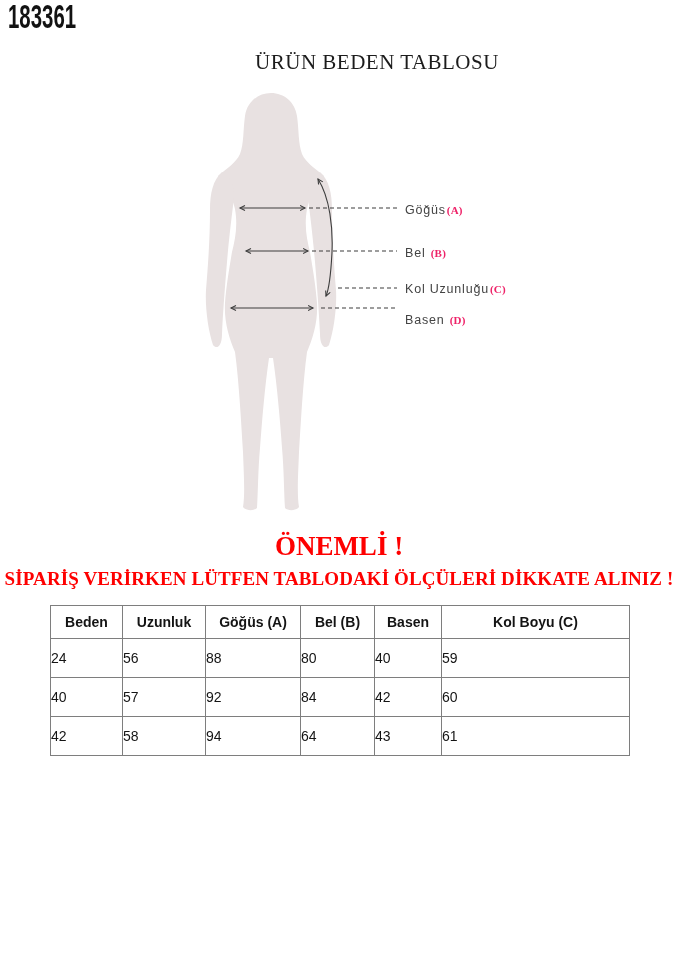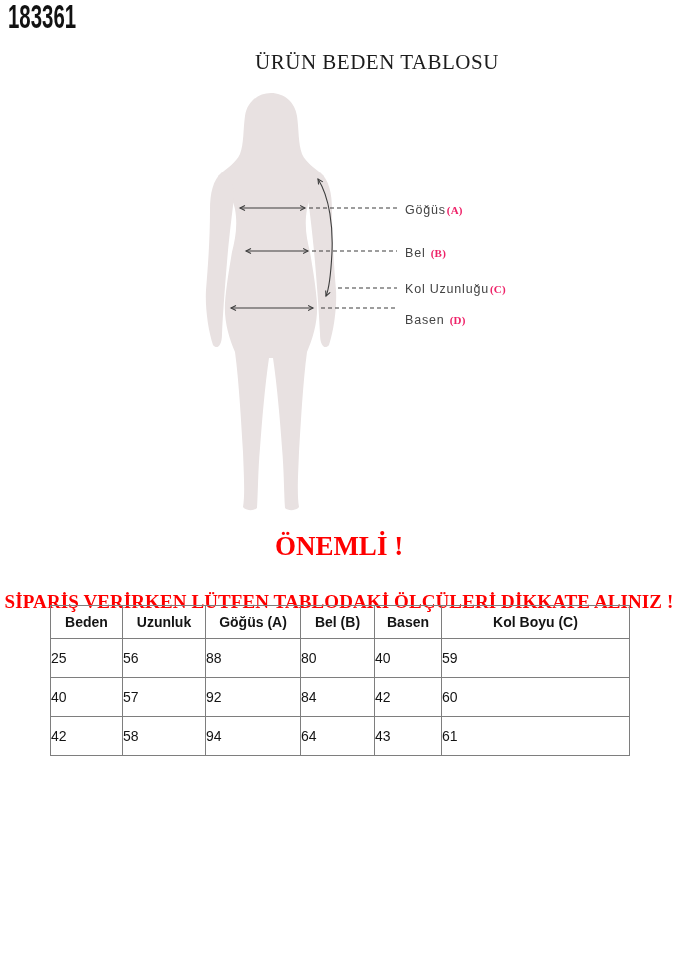--- a/index.html
+++ b/index.html
@@ -29,21 +29,21 @@
     color:#ee2268;letter-spacing:0.2px;margin-left:1px;
   }
   .notice-heading{
     position:absolute;top:531px;left:0;width:100%;text-align:center;
     font-family:"Liberation Serif",serif;font-weight:700;font-size:27px;
     color:#fe0000;
   }
   .notice-sub{
     position:absolute;top:568px;left:0;width:100%;text-align:center;
     font-family:"Liberation Serif",serif;font-weight:700;font-size:19px;
-    color:#fe0000;letter-spacing:0.1px;margin-top:23px;
+    color:#fe0000;letter-spacing:0.1px;
   }
   table.size{
     position:absolute;left:50px;top:605px;width:579px;
     border-collapse:collapse;table-layout:fixed;
   }
   table.size th,table.size td{
     border:1px solid #7e7e7e;vertical-align:middle;
     color:#141414;padding:0;
   }
   table.size th{height:32px;font-size:14px;font-weight:700;}
@@ -156,21 +156,21 @@
       <th>Beden</th>
       <th>Uzunluk</th>
       <th>Göğüs (A)</th>
       <th>Bel (B)</th>
       <th>Basen</th>
       <th>Kol Boyu (C)</th>
     </tr>
   </thead>
   <tbody>
     <tr>
-      <td>25</td>
+      <td>24</td>
       <td>56</td>
       <td>88</td>
       <td>80</td>
       <td>40</td>
       <td>59</td>
     </tr>
     <tr>
       <td>40</td>
       <td>57</td>
       <td>92</td>

